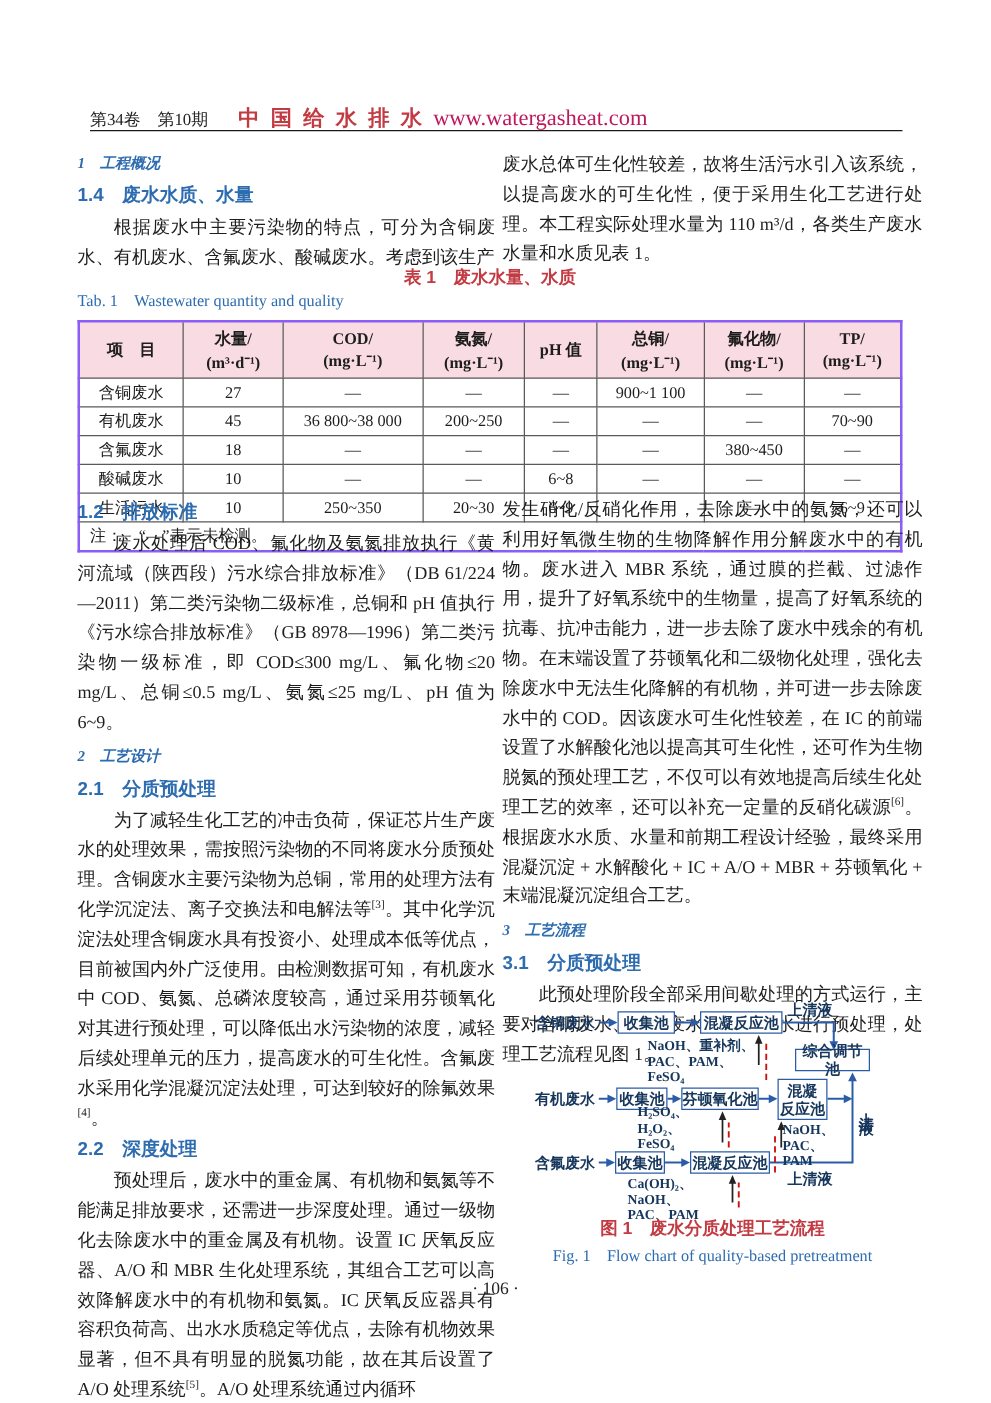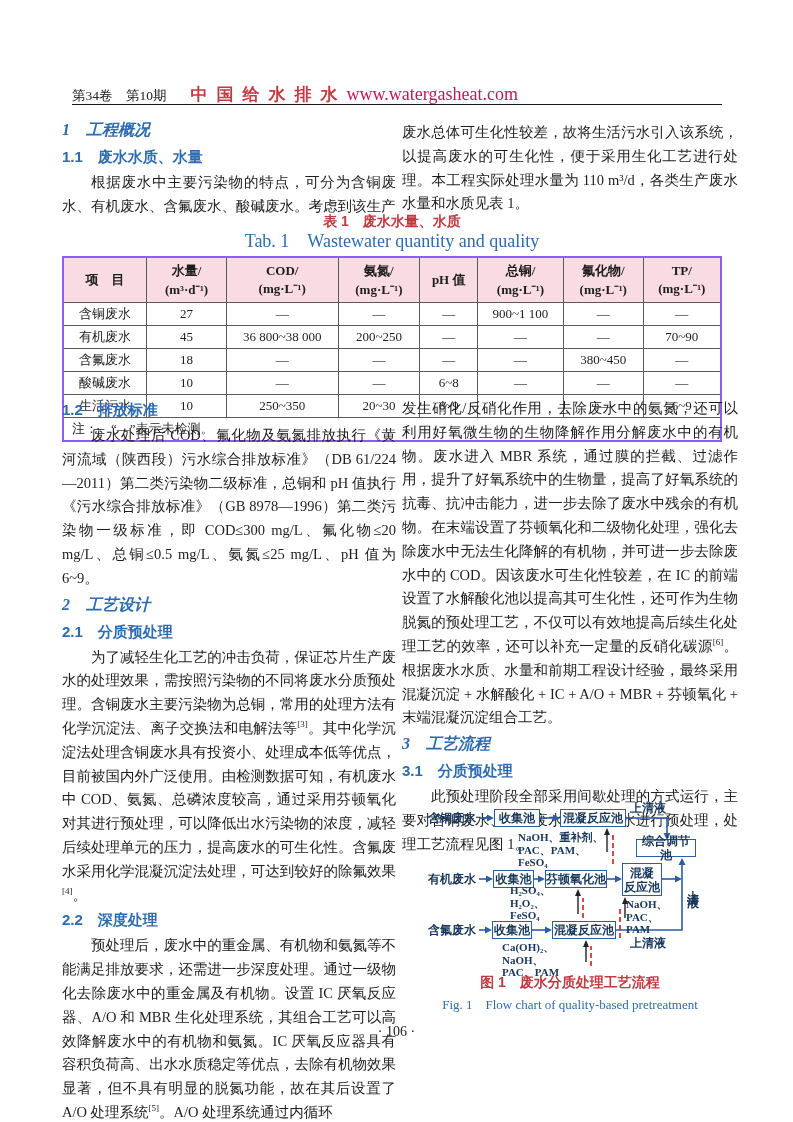--- a/index.html
+++ b/index.html
@@ -15,33 +15,33 @@
   .hdr-rule{position:absolute;left:72px;top:104px;width:650px;height:0;
             border-top:1.6px solid #1a1a1a;}
 
   
   .col{position:absolute;text-align:justify;}
   .col-lt{left:62px;top:116px;width:334px;}
   .col-rt{left:402px;top:121px;width:336px;}
   .col-lm{left:62px;top:397px;width:334px;}
   .col-rm{left:402px;top:397px;width:336px;}
 
-  .h1{color:#2e6cb0;font-size:16px;line-height:26px;margin:1px 0 2px 0;
+  .h1{color:#2e6cb0;font-size:12px;line-height:26px;margin:1px 0 2px 0;
       font-style:italic;font-weight:bold;font-family:"Liberation Serif",serif;}
   .h2{color:#2e6cb0;font-size:15px;line-height:24px;margin:1px 0 2px 0;
       font-weight:bold;font-family:"Liberation Sans",sans-serif;}
   .par{font-size:14.5px;line-height:23.8px;margin:0;}
   .par.indent{text-indent:2em;}
   .par sup{font-size:9px;line-height:0;}
 
   
   .tbl-block{position:absolute;left:62px;top:212px;width:660px;}
   .tbl-cap-cn{color:#c23a42;font-weight:bold;font-size:14px;text-align:center;
               font-family:"Liberation Sans",sans-serif;line-height:18px;}
-  .tbl-cap-en{color:#2e6cb0;font-size:18px;text-align:center;line-height:18px;margin-top:2px;}
+  .tbl-cap-en{color:#2e6cb0;font-size:13px;line-height:18px;margin-top:2px;}
   table.wq{border-collapse:collapse;width:660px;margin-top:6px;
            border:2px solid #8b5cf6;font-size:13px;}
   table.wq th,table.wq td{border:1px solid #5a5a5a;text-align:center;padding:1px 2px;}
   table.wq thead th{background:#f9dbe3;font-weight:bold;height:42px;}
   table.wq tbody td{height:20px;}
   table.wq .note-cell{text-align:left;padding-left:8px;height:20px;}
 
   
   .fig{position:absolute;left:402px;top:806px;width:336px;height:162px;
        font-family:"Liberation Serif",serif;}
@@ -70,21 +70,21 @@
 
   <div class="hdr">
     <span class="hdr-issue">第34卷　第10期</span>
     <span class="hdr-journal">中国给水排水</span>
     <span class="hdr-site">www.watergasheat.com</span>
   </div>
   <div class="hdr-rule"></div>
 
   <div class="col col-lt">
     <div class="h1">1　工程概况</div>
-    <div class="h2">1.1　废水水质、水量</div>
+    <div class="h2">1.4　废水水质、水量</div>
     <p class="par indent">根据废水中主要污染物的特点，可分为含铜废水、有机废水、含氟废水、酸碱废水。考虑到该生产</p>
   </div>
 
   <div class="col col-rt">
     <p class="par">废水总体可生化性较差，故将生活污水引入该系统，以提高废水的可生化性，便于采用生化工艺进行处理。本工程实际处理水量为 110 m³/d，各类生产废水水量和水质见表 1。</p>
   </div>
 
   <div class="tbl-block">
     <div class="tbl-cap-cn">表 1　废水水量、水质</div>
     <div class="tbl-cap-en">Tab. 1　Wastewater quantity and quality</div>

